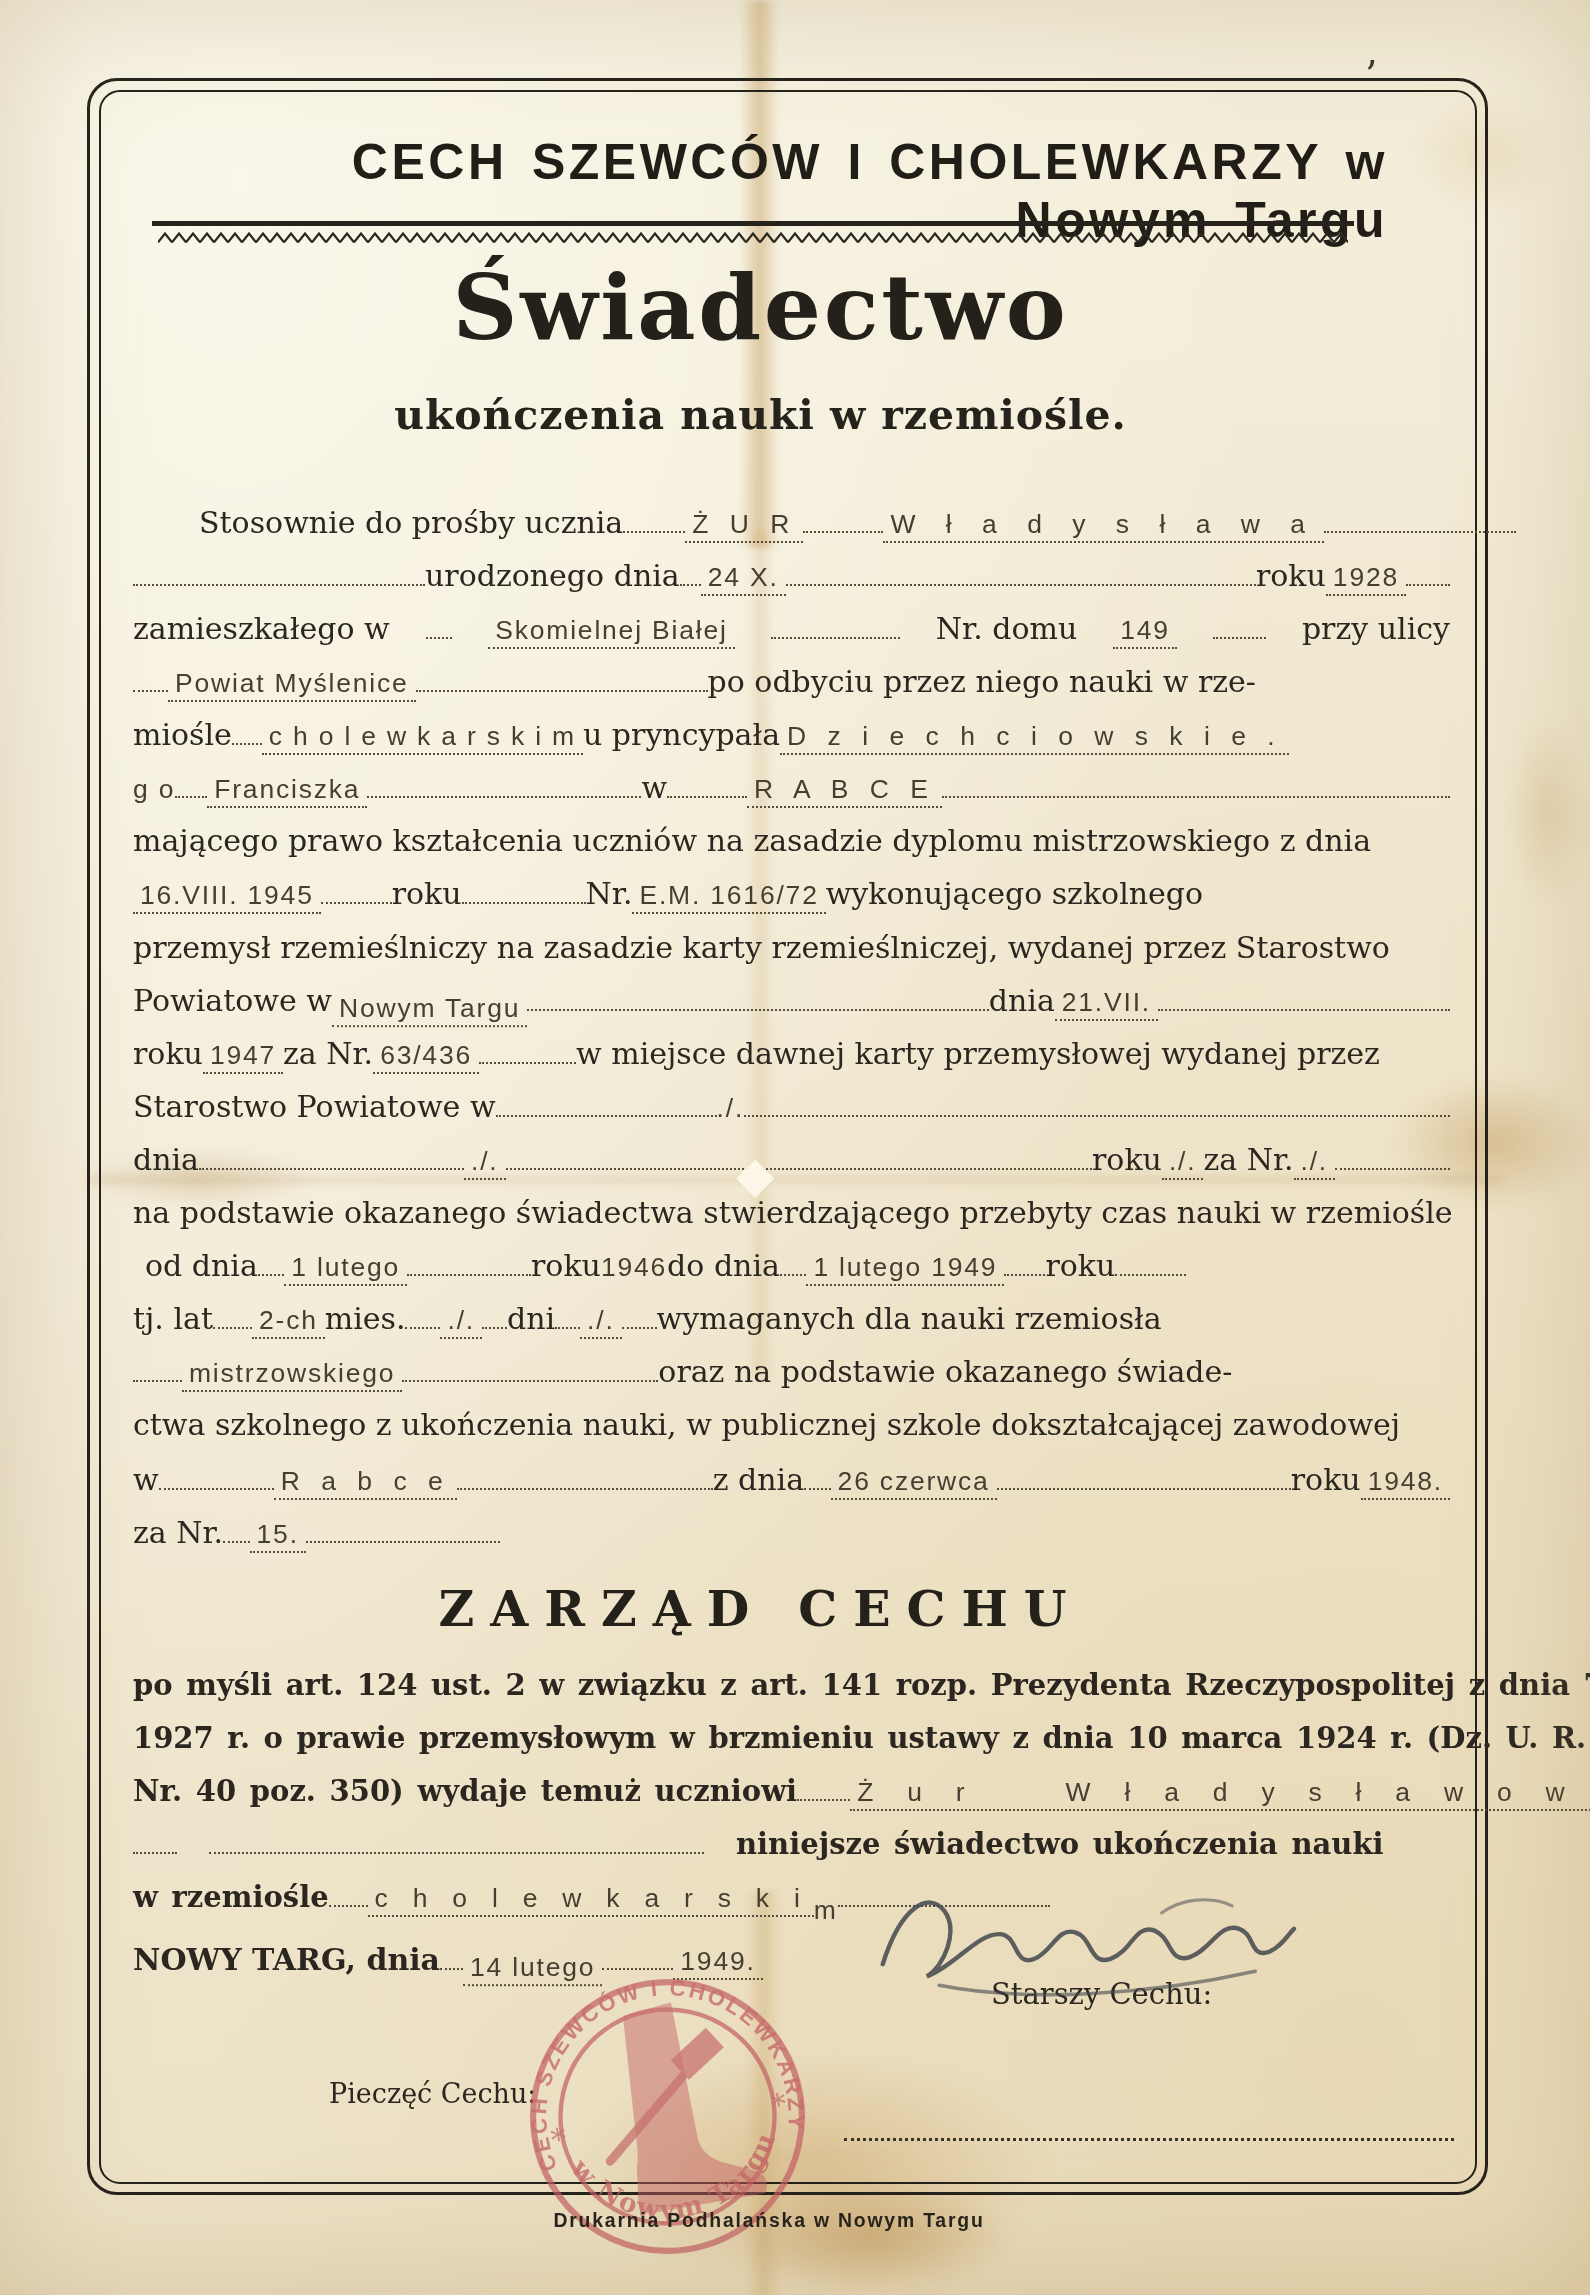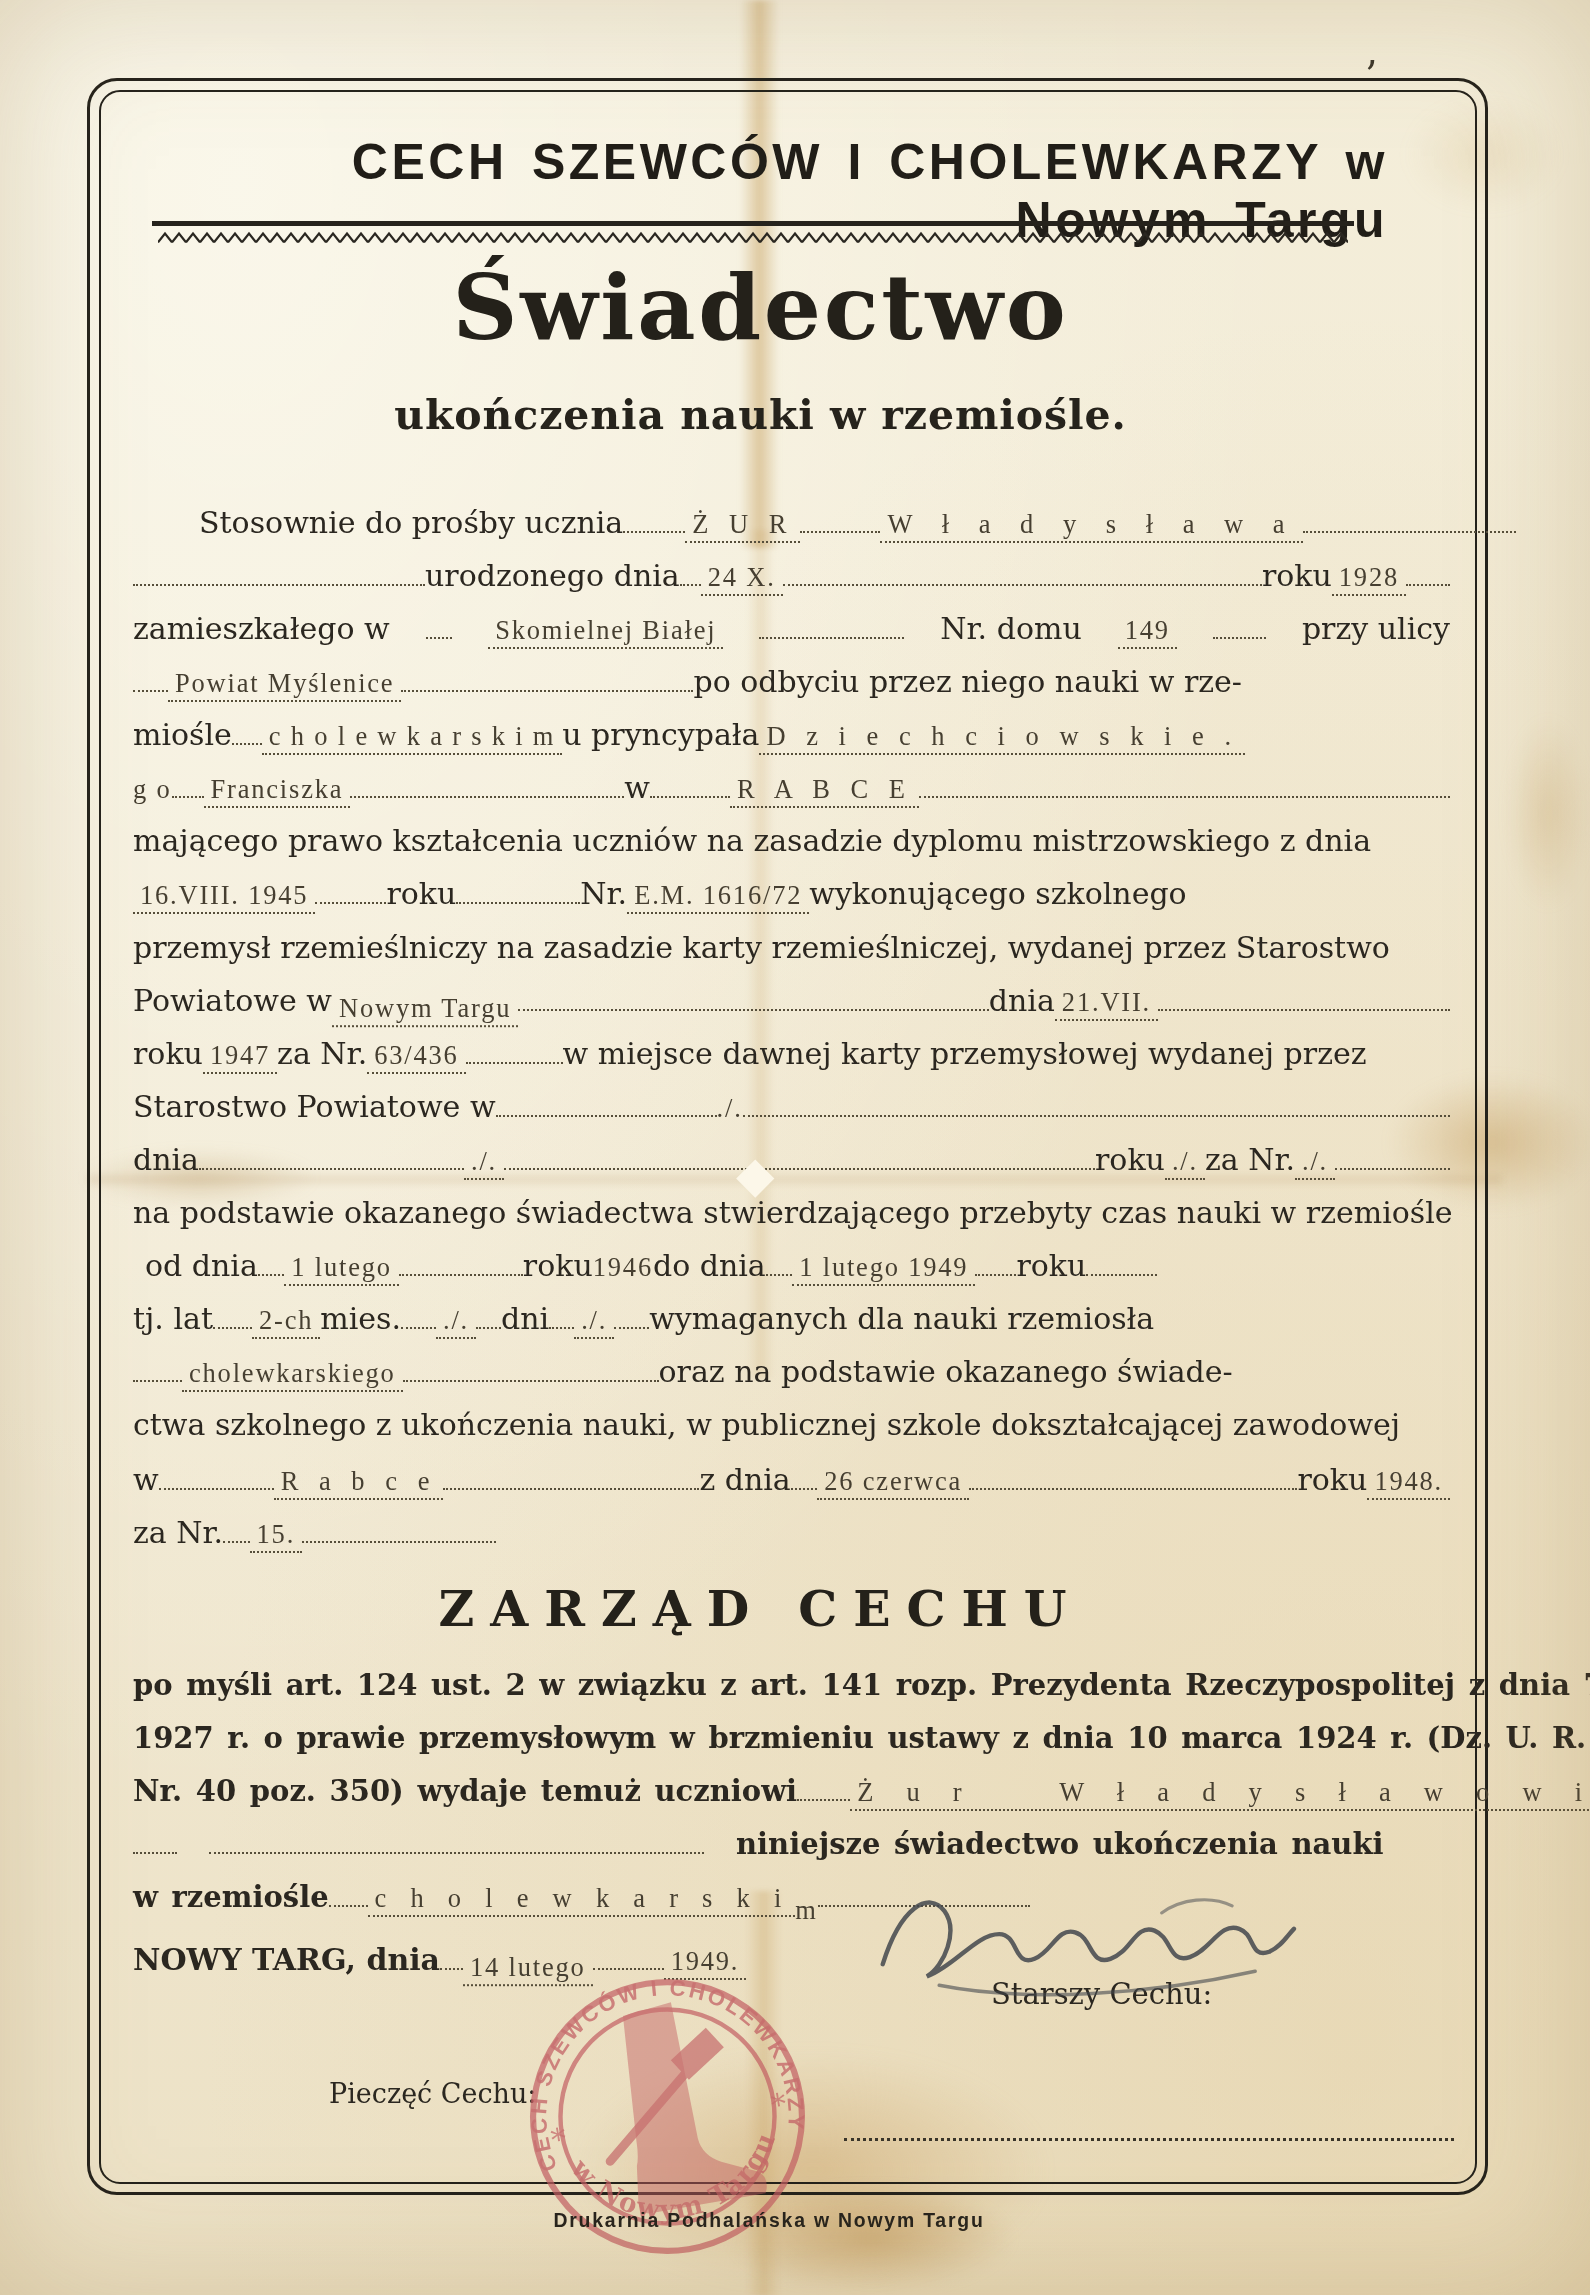--- a/index.html
+++ b/index.html
@@ -16,21 +16,21 @@
   .header{position:absolute;top:133px;left:133px;width:1255px;text-align:right;
     font-family:"Liberation Sans",sans-serif;font-weight:bold;font-size:50px;letter-spacing:3.5px;word-spacing:7px;color:#211e18;}
   .header-rule{position:absolute;top:221px;left:152px;width:1202px;height:5.3px;background:#26231c;}
   .header-zigzag{position:absolute;top:231px;left:152px;}
   .doc-title{position:absolute;top:254px;left:133px;width:1255px;text-align:center;
     font-size:90px;font-weight:bold;letter-spacing:2.7px;color:#24211a;}
   .doc-subtitle{position:absolute;top:391px;left:133px;width:1255px;text-align:center;
     font-size:41px;font-weight:bold;letter-spacing:0.9px;color:#26231c;}
   .line{position:absolute;left:133px;width:1317px;height:46px;display:flex;align-items:baseline;font-size:30px;}
   .t{white-space:pre;}
-  .ty{font-family:Liberation Serif, serif;font-size:26.5px;color:#463f31;white-space:pre;letter-spacing:1.8px;flex:0 0 auto;}
+  .ty{font-family:Liberation Sans, sans-serif;font-size:26.5px;color:#463f31;white-space:pre;letter-spacing:1.8px;flex:0 0 auto;}
   .u{border-bottom:2.7px dotted #564e3a;padding:0 7px 0.9px;}
   .f{flex:1 1 auto;border-bottom:2.7px dotted #564e3a;}
   .sp2{letter-spacing:7px;}
   .sp3{letter-spacing:11.5px;}
   .dip{transform:translateY(6.2px);}
   .nowrap{flex-wrap:nowrap;}
   .section-heading{position:absolute;top:1580px;left:133px;width:1255px;text-align:center;
     font-size:49px;font-weight:bold;letter-spacing:16px;color:#24211a;}
   .para .t{font-weight:bold;}
   .para{font-size:29px;word-spacing:3.5px;}
@@ -225,21 +225,21 @@
     <span class="t">dni</span>
     <span class="f" style="flex:0 0 25px;"></span>
     <span class="ty u">./.</span>
     <span class="f" style="flex:0 0 35px;"></span>
     <span class="t">wymaganych dla nauki rzemiosła</span>
     <span style="flex:1 1 auto;"></span>
   </div>
 
   <div class="line" style="top:1354px;">
     <span class="f" style="flex:0 0 49px;"></span>
-    <span class="ty u">cholewkarskiego</span>
+    <span class="ty u">mistrzowskiego</span>
     <span class="f" style="flex:0 0 256px;"></span>
     <span class="t">oraz na podstawie okazanego świade-</span>
     <span style="flex:1 1 auto;"></span>
   </div>
 
   <div class="line" style="top:1407px;">
     <span class="t">ctwa szkolnego z ukończenia nauki, w publicznej szkole dokształcającej zawodowej</span>
   </div>
 
   <div class="line" style="top:1462px;">

